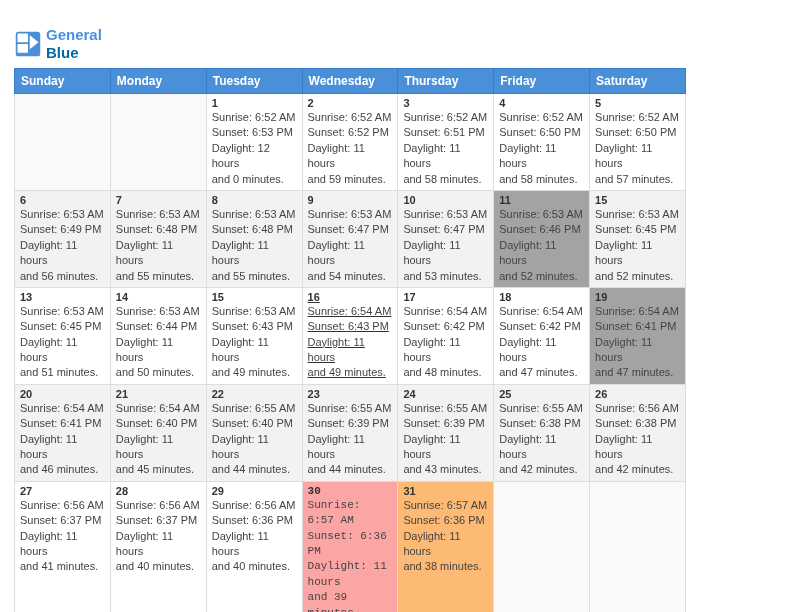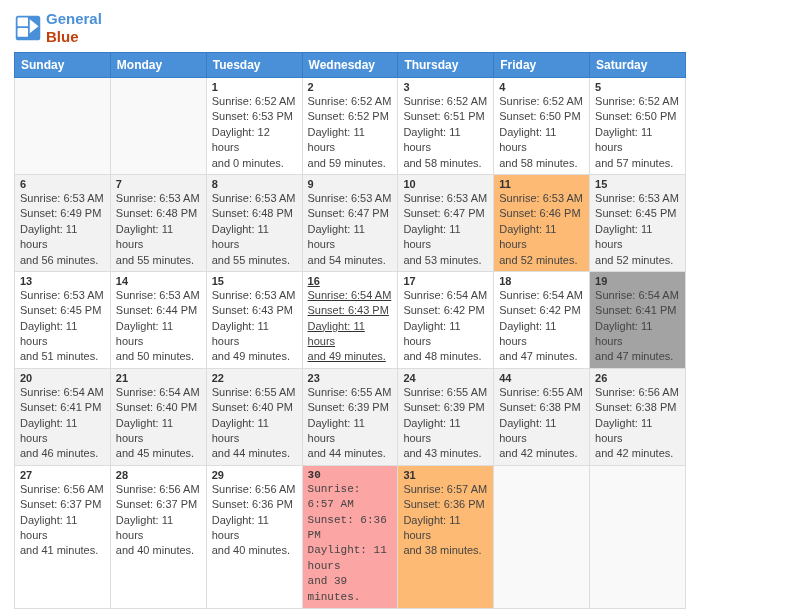--- a/index.html
+++ b/index.html
@@ -6,21 +6,21 @@
     body {
       font-family: Arial, sans-serif;
       background: #fff;
       width: 792px;
       height: 612px;
       overflow: hidden;
     }
     .page {
       width: 700px;
       height: 612px;
-      padding: 10px 14px 10px 14px;
+      padding: 26px 14px 10px 14px;
       display: flex;
       flex-direction: column;
     }
     .header {
       display: flex;
       justify-content: space-between;
       align-items: flex-start;
       margin-bottom: 6px;
     }
     .logo {
@@ -108,21 +108,21 @@
   <div class="header">
     <div class="logo">
       <svg class="logo-icon" viewBox="0 0 32 32">
         <rect x="2" y="2" width="28" height="28" rx="3" fill="#4a90d9"></rect>
         <polygon points="18,6 28,14 18,22" fill="white"></polygon>
         <rect x="4" y="4" width="12" height="10" rx="1" fill="white"></rect>
         <rect x="4" y="16" width="12" height="10" rx="1" fill="white"></rect>
       </svg>
       <div class="logo-text">
         <div><span>General</span></div>
-        <div><span style="color:#c2410c">Blue</span></div>
+        <div><span style="color:#0369a1">Blue</span></div>
       </div>
     </div>
     <div class="title-block">
       <div class="month-title"></div>
       <div class="location"></div>
     </div>
   </div>
 
   <table class="calendar">
     <thead>
@@ -205,21 +205,21 @@
 Daylight: 11 hours
 and 54 minutes.</div>
           </td>
           <td style="background: rgb(242, 242, 242);">
             <span class="day-num">10</span>
             <div class="day-info" style="white-space: pre-line;">Sunrise: 6:53 AM
 Sunset: 6:47 PM
 Daylight: 11 hours
 and 53 minutes.</div>
           </td>
-          <td style="background: #fdba74;">
+          <td style="background: #a3a3a3;">
             <span class="day-num">11</span>
             <div class="day-info" style="white-space: pre-line;">Sunrise: 6:53 AM
 Sunset: 6:46 PM
 Daylight: 11 hours
 and 52 minutes.</div>
           </td>
           <td style="background: rgb(242, 242, 242);">
             <span class="day-num">15</span>
             <div class="day-info" style="white-space: pre-line;">Sunrise: 6:53 AM
 Sunset: 6:45 PM
@@ -308,21 +308,21 @@
 and 44 minutes.</div>
           </td>
           <td style="background: rgb(242, 242, 242); margin-left: 48px;">
             <span class="day-num">24</span>
             <div class="day-info" style="white-space: pre-line;">Sunrise: 6:55 AM
 Sunset: 6:39 PM
 Daylight: 11 hours
 and 43 minutes.</div>
           </td>
           <td style="background: rgb(242, 242, 242);">
-            <span class="day-num">44</span>
+            <span class="day-num">25</span>
             <div class="day-info" style="white-space: pre-line;">Sunrise: 6:55 AM
 Sunset: 6:38 PM
 Daylight: 11 hours
 and 42 minutes.</div>
           </td>
           <td style="background: rgb(242, 242, 242);">
             <span class="day-num">26</span>
             <div class="day-info" style="white-space: pre-line;">Sunrise: 6:56 AM
 Sunset: 6:38 PM
 Daylight: 11 hours

